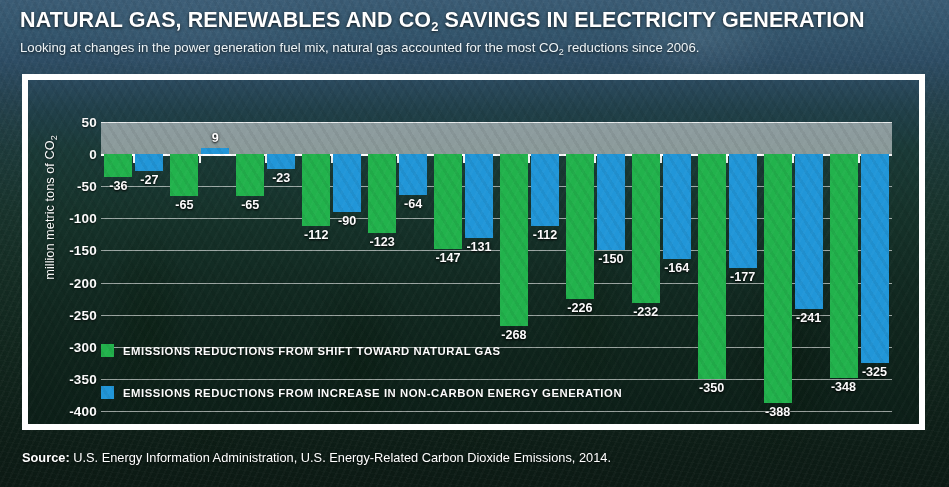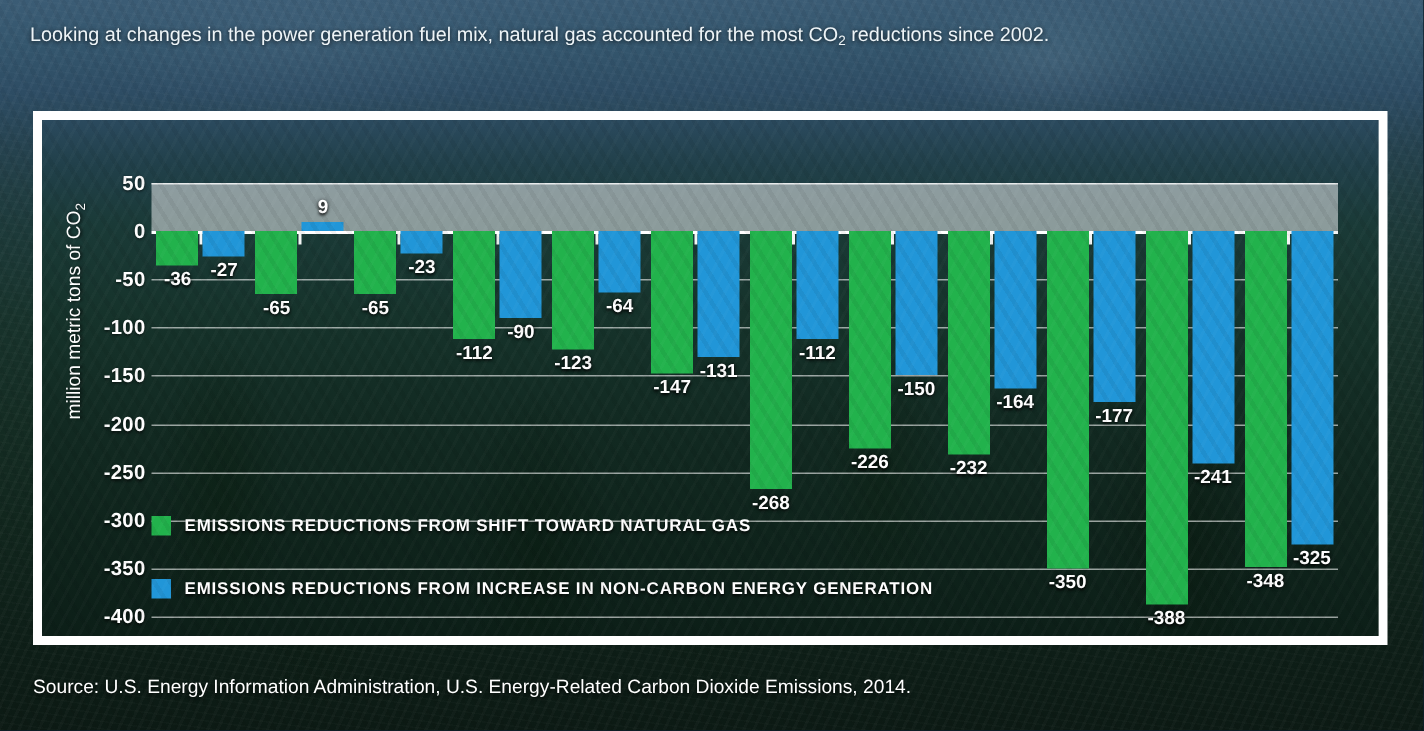--- a/index.html
+++ b/index.html
@@ -136,30 +136,33 @@
   .legend-text{
     font-size:11.3px;font-weight:bold;color:#ffffff;letter-spacing:.55px;
     white-space:nowrap;text-shadow:0 1px 2px rgba(0,0,0,.85);
   }
 
   
   #source{
     position:absolute;left:22px;top:450px;font-size:12.8px;color:#ffffff;
     white-space:nowrap;text-shadow:0 1px 3px rgba(0,0,0,.8);
   }
-  #source b{font-weight:normal;}
+  #source b{font-weight:bold;}
 </style>
 </head>
 <body>
 
 <div id="backdrop"></div>
 
 <div id="header">
+  <div id="title">
+    <span>NATURAL GAS, RENEWABLES AND CO</span><sub>2</sub><span> SAVINGS IN ELECTRICITY GENERATION</span>
+  </div>
   <div id="subtitle">
-    <span>Looking at changes in the power generation fuel mix, natural gas accounted for the most CO</span><sub>2</sub><span> reductions since 2002.</span>
+    <span>Looking at changes in the power generation fuel mix, natural gas accounted for the most CO</span><sub>2</sub><span> reductions since 2006.</span>
   </div>
 </div>
 
 <div id="yearlabels">
     <div class="yearlabel" style="left: 98.9583px; width: 70px;">2006</div>
     <div class="yearlabel" style="left: 164.875px; width: 70px;">2007</div>
     <div class="yearlabel" style="left: 230.792px; width: 70px;">2008</div>
     <div class="yearlabel" style="left: 296.708px; width: 70px;">2009</div>
     <div class="yearlabel" style="left: 362.625px; width: 70px;">2010</div>
     <div class="yearlabel" style="left: 428.542px; width: 70px;">2011</div>

